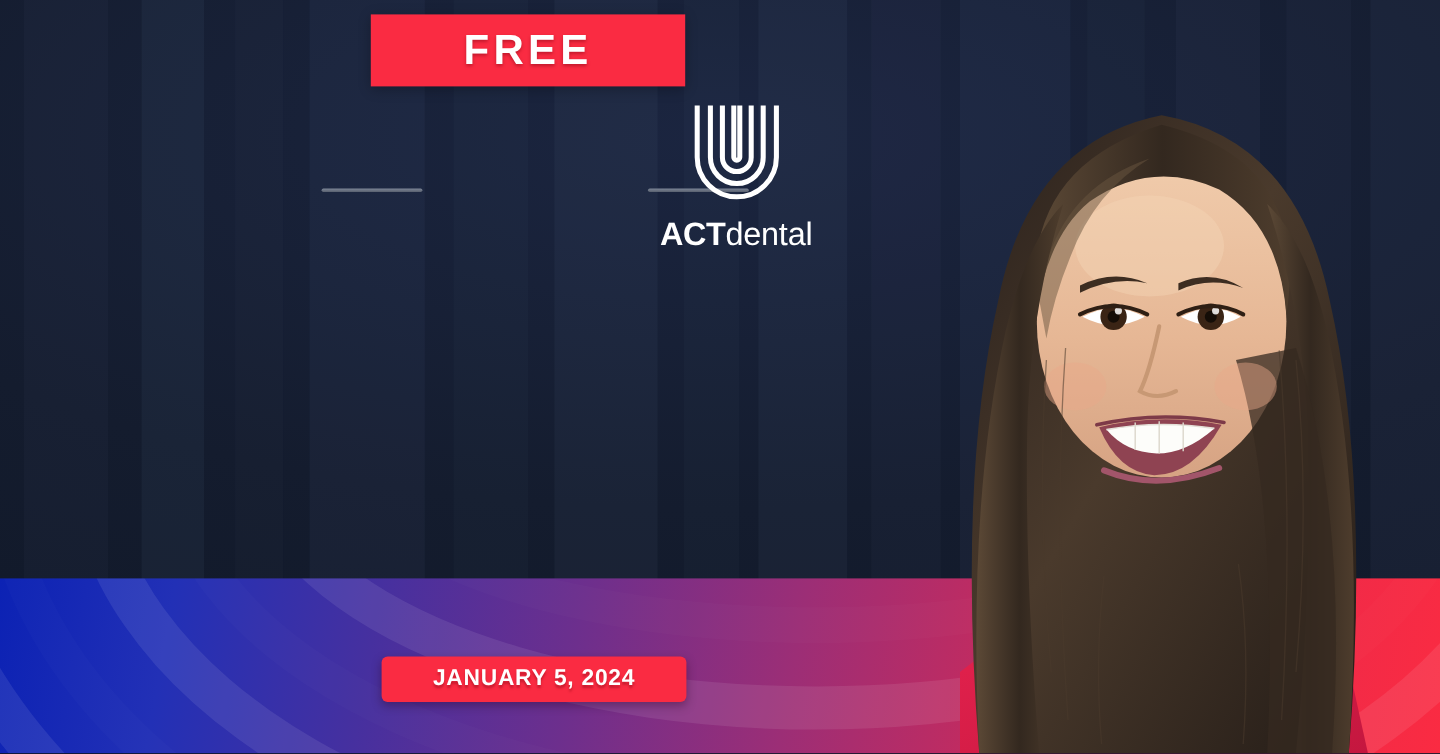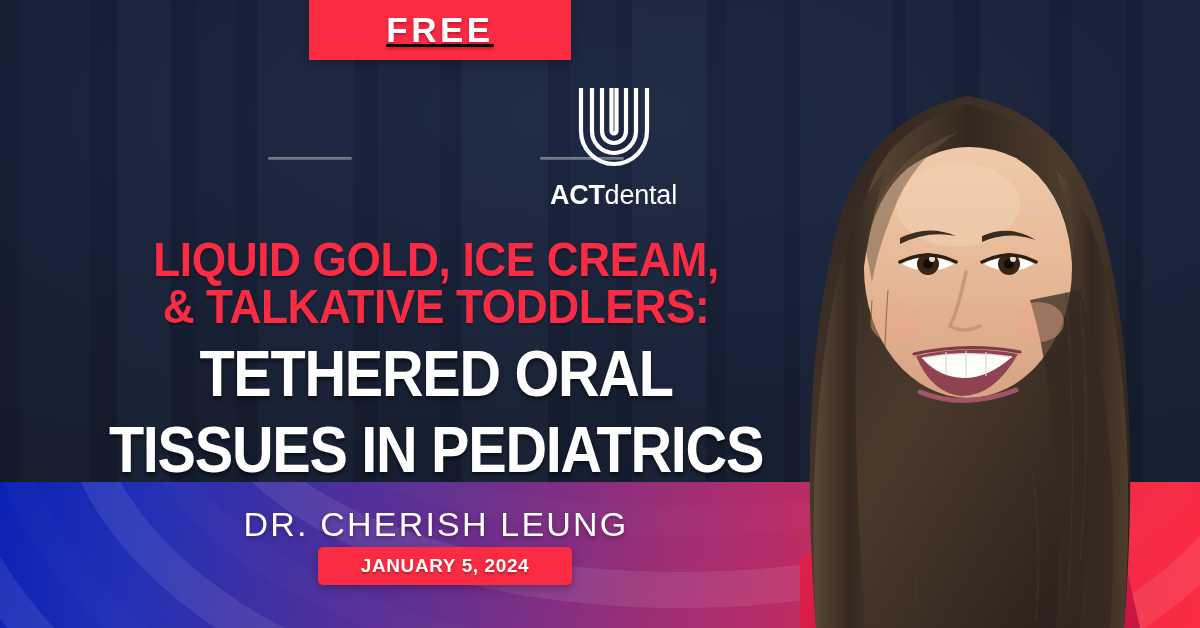--- a/index.html
+++ b/index.html
@@ -19,26 +19,25 @@
   .bg-base {
     position:absolute; inset:0;
     background:
       radial-gradient(120% 90% at 50% 18%, #1b2540 0%, #141c2e 55%, #101828 100%);
   }
   .bars { position:absolute; inset:0; }
   .bar { position:absolute; top:0; bottom:0; }
 
   
   .free-badge {
-    position:absolute; left:309px; top:0;
+    position:absolute; left:309px; top:12px;
     width:262px; height:60px;
     background:#fa2b42;
     display:flex; align-items:center; justify-content:center;
     box-shadow:0 2px 10px rgba(0,0,0,.28);
-    text-decoration:underline;
   }
   .free-badge span {
     color:#fff; font-weight:bold; font-size:35px;
     letter-spacing:3.5px;
     text-shadow:0 2px 3px rgba(120,0,15,.45);
   }
 
   
   .logo-block {
     position:absolute; left:0; right:0; top:84px;
@@ -152,45 +151,38 @@
         <path d="M26 4 V47 A22 22 0 0 0 70 47 V4" stroke-width="4.2"></path>
         <path d="M36 4 V47 A12 12 0 0 0 60 47 V4" stroke-width="4.2"></path>
         <path d="M45.5 4 V47 A2.5 2.5 0 0 0 50.5 47 V4" stroke-width="4.2"></path>
       </g>
     </svg>
     <div class="logo-word">
       <b>ACT</b><i>dental</i>
     </div>
   </div>
 
-  <div class="headline">
-    <div class="h-red">LIQUID GOLD, ICE CREAM,</div>
-    <div class="h-red">&amp; TALKATIVE TODDLERS:</div>
-    <div class="h-white">TETHERED ORAL</div>
-    <div class="h-white">TISSUES IN PEDIATRICS</div>
-  </div>
 
   <div class="band">
     <div class="rays" id="rays">
         <div class="ray" style="left: 0px; top: 0px; width: calc(100% + 0px); height: calc(100% + 0px); border-width: 36px; border-color: rgba(255, 255, 255, 0.086);"></div>
         <div class="ray" style="left: 72px; top: 72px; width: calc(100% - 144px); height: calc(100% - 144px); border-width: 30px; border-color: rgba(255, 255, 255, 0.016);"></div>
         <div class="ray" style="left: 144px; top: 144px; width: calc(100% - 288px); height: calc(100% - 288px); border-width: 36px; border-color: rgba(255, 255, 255, 0.086);"></div>
         <div class="ray" style="left: 216px; top: 216px; width: calc(100% - 432px); height: calc(100% - 432px); border-width: 30px; border-color: rgba(255, 255, 255, 0.016);"></div>
         <div class="ray" style="left: 288px; top: 288px; width: calc(100% - 576px); height: calc(100% - 576px); border-width: 36px; border-color: rgba(255, 255, 255, 0.086);"></div>
         <div class="ray" style="left: 360px; top: 360px; width: calc(100% - 720px); height: calc(100% - 720px); border-width: 30px; border-color: rgba(255, 255, 255, 0.016);"></div>
         <div class="ray" style="left: 432px; top: 432px; width: calc(100% - 864px); height: calc(100% - 864px); border-width: 36px; border-color: rgba(255, 255, 255, 0.086);"></div>
         <div class="ray" style="left: 504px; top: 504px; width: calc(100% - 1008px); height: calc(100% - 1008px); border-width: 30px; border-color: rgba(255, 255, 255, 0.016);"></div>
         <div class="ray" style="left: 576px; top: 576px; width: calc(100% - 1152px); height: calc(100% - 1152px); border-width: 36px; border-color: rgba(255, 255, 255, 0.086);"></div>
         <div class="ray" style="left: 648px; top: 648px; width: calc(100% - 1296px); height: calc(100% - 1296px); border-width: 30px; border-color: rgba(255, 255, 255, 0.016);"></div>
         <div class="ray" style="left: 720px; top: 720px; width: calc(100% - 1440px); height: calc(100% - 1440px); border-width: 36px; border-color: rgba(255, 255, 255, 0.086);"></div>
         <div class="ray" style="left: 792px; top: 792px; width: calc(100% - 1584px); height: calc(100% - 1584px); border-width: 30px; border-color: rgba(255, 255, 255, 0.016);"></div>
       </div>
   </div>
 
-  <div class="speaker">DR. CHERISH LEUNG</div>
   <div class="date-badge">
     <span>JANUARY 5, 2024</span>
   </div>
 
   <div class="portrait">
     <svg viewBox="0 0 420 628" preserveAspectRatio="xMidYMid slice">
       <defs>
         <linearGradient id="hairG" x1="0" y1="0" x2="1" y2="1">
           <stop offset="0" stop-color="#2a211c"></stop>
           <stop offset=".45" stop-color="#4a3a2c"></stop>

